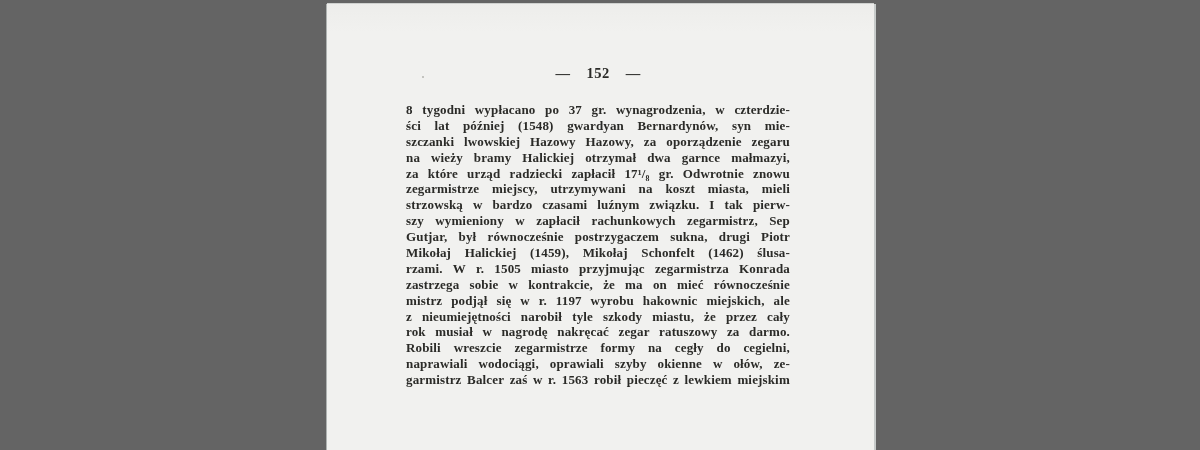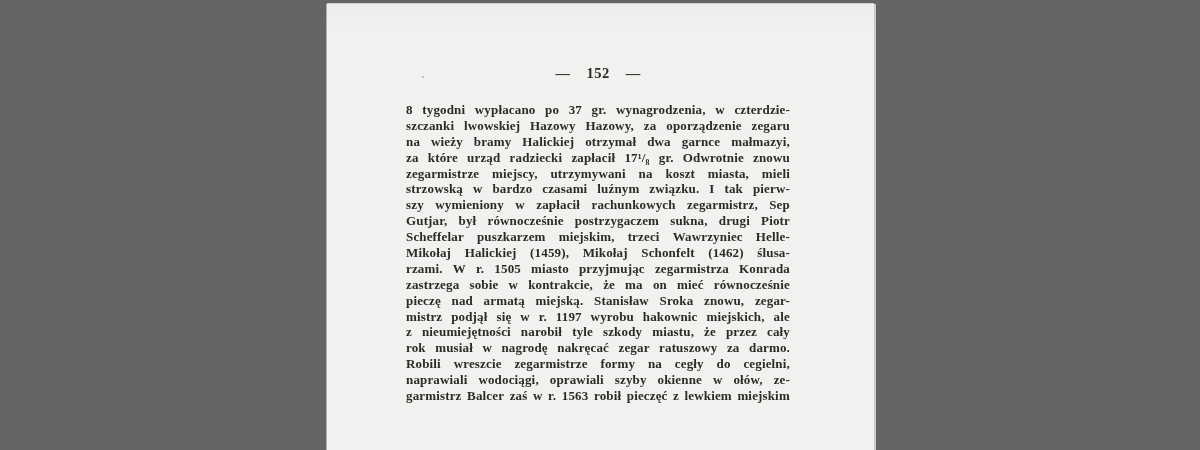--- a/index.html
+++ b/index.html
@@ -60,32 +60,31 @@
 <div class="canvas">
   <div class="paper">
     <div class="speck"></div>
     <div class="pageno">
       <span>—</span>
       <span>152</span>
       <span>—</span>
     </div>
     <div class="bodytext">
         <div class="text-line"><span>8</span><span>tygodni</span><span>wypłacano</span><span>po</span><span>37</span><span>gr.</span><span>wynagrodzenia,</span><span>w</span><span>czterdzie-</span></div>
+        <div class="text-line"><span>ści</span><span>lat</span><span>później</span><span>(1548)</span><span>gwardyan</span><span>Bernardynów,</span><span>syn</span><span>mie-</span></div>
         <div class="text-line"><span>szczanki</span><span>lwowskiej</span><span>Hazowy</span><span>Hazowy,</span><span>za</span><span>oporządzenie</span><span>zegaru</span></div>
         <div class="text-line"><span>na</span><span>wieży</span><span>bramy</span><span>Halickiej</span><span>otrzymał</span><span>dwa</span><span>garnce</span><span>małmazyi,</span></div>
         <div class="text-line"><span>za</span><span>które</span><span>urząd</span><span>radziecki</span><span>zapłacił</span><span>17¹/₈</span><span>gr.</span><span>Odwrotnie</span><span>znowu</span></div>
         <div class="text-line"><span>zegarmistrze</span><span>miejscy,</span><span>utrzymywani</span><span>na</span><span>koszt</span><span>miasta,</span><span>mieli</span></div>
         <div class="text-line"><span>strzowską</span><span>w</span><span>bardzo</span><span>czasami</span><span>luźnym</span><span>związku.</span><span>I</span><span>tak</span><span>pierw-</span></div>
         <div class="text-line"><span>szy</span><span>wymieniony</span><span>w</span><span>zapłacił</span><span>rachunkowych</span><span>zegarmistrz,</span><span>Sep</span></div>
         <div class="text-line"><span>Gutjar,</span><span>był</span><span>równocześnie</span><span>postrzygaczem</span><span>sukna,</span><span>drugi</span><span>Piotr</span></div>
-        <div class="text-line"><span>Scheffelar</span><span>puszkarzem</span><span>miejskim,</span><span>trzeci</span><span>Wawrzyniec</span><span>Helle-</span></div>
         <div class="text-line"><span>Mikołaj</span><span>Halickiej</span><span>(1459),</span><span>Mikołaj</span><span>Schonfelt</span><span>(1462)</span><span>ślusa-</span></div>
         <div class="text-line"><span>rzami.</span><span>W</span><span>r.</span><span>1505</span><span>miasto</span><span>przyjmując</span><span>zegarmistrza</span><span>Konrada</span></div>
         <div class="text-line"><span>zastrzega</span><span>sobie</span><span>w</span><span>kontrakcie,</span><span>że</span><span>ma</span><span>on</span><span>mieć</span><span>równocześnie</span></div>
-        <div class="text-line"><span>pieczę</span><span>nad</span><span>armatą</span><span>miejską.</span><span>Stanisław</span><span>Sroka</span><span>znowu,</span><span>zegar-</span></div>
         <div class="text-line"><span>mistrz</span><span>podjął</span><span>się</span><span>w</span><span>r.</span><span>1197</span><span>wyrobu</span><span>hakownic</span><span>miejskich,</span><span>ale</span></div>
         <div class="text-line"><span>z</span><span>nieumiejętności</span><span>narobił</span><span>tyle</span><span>szkody</span><span>miastu,</span><span>że</span><span>przez</span><span>cały</span></div>
         <div class="text-line"><span>rok</span><span>musiał</span><span>w</span><span>nagrodę</span><span>nakręcać</span><span>zegar</span><span>ratuszowy</span><span>za</span><span>darmo.</span></div>
         <div class="text-line"><span>Robili</span><span>wreszcie</span><span>zegarmistrze</span><span>formy</span><span>na</span><span>cegły</span><span>do</span><span>cegielni,</span></div>
         <div class="text-line"><span>naprawiali</span><span>wodociągi,</span><span>oprawiali</span><span>szyby</span><span>okienne</span><span>w</span><span>ołów,</span><span>ze-</span></div>
         <div class="text-line"><span>garmistrz</span><span>Balcer</span><span>zaś</span><span>w</span><span>r.</span><span>1563</span><span>robił</span><span>pieczęć</span><span>z</span><span>lewkiem</span><span>miejskim</span></div>
       </div>
   </div>
 </div>
 

